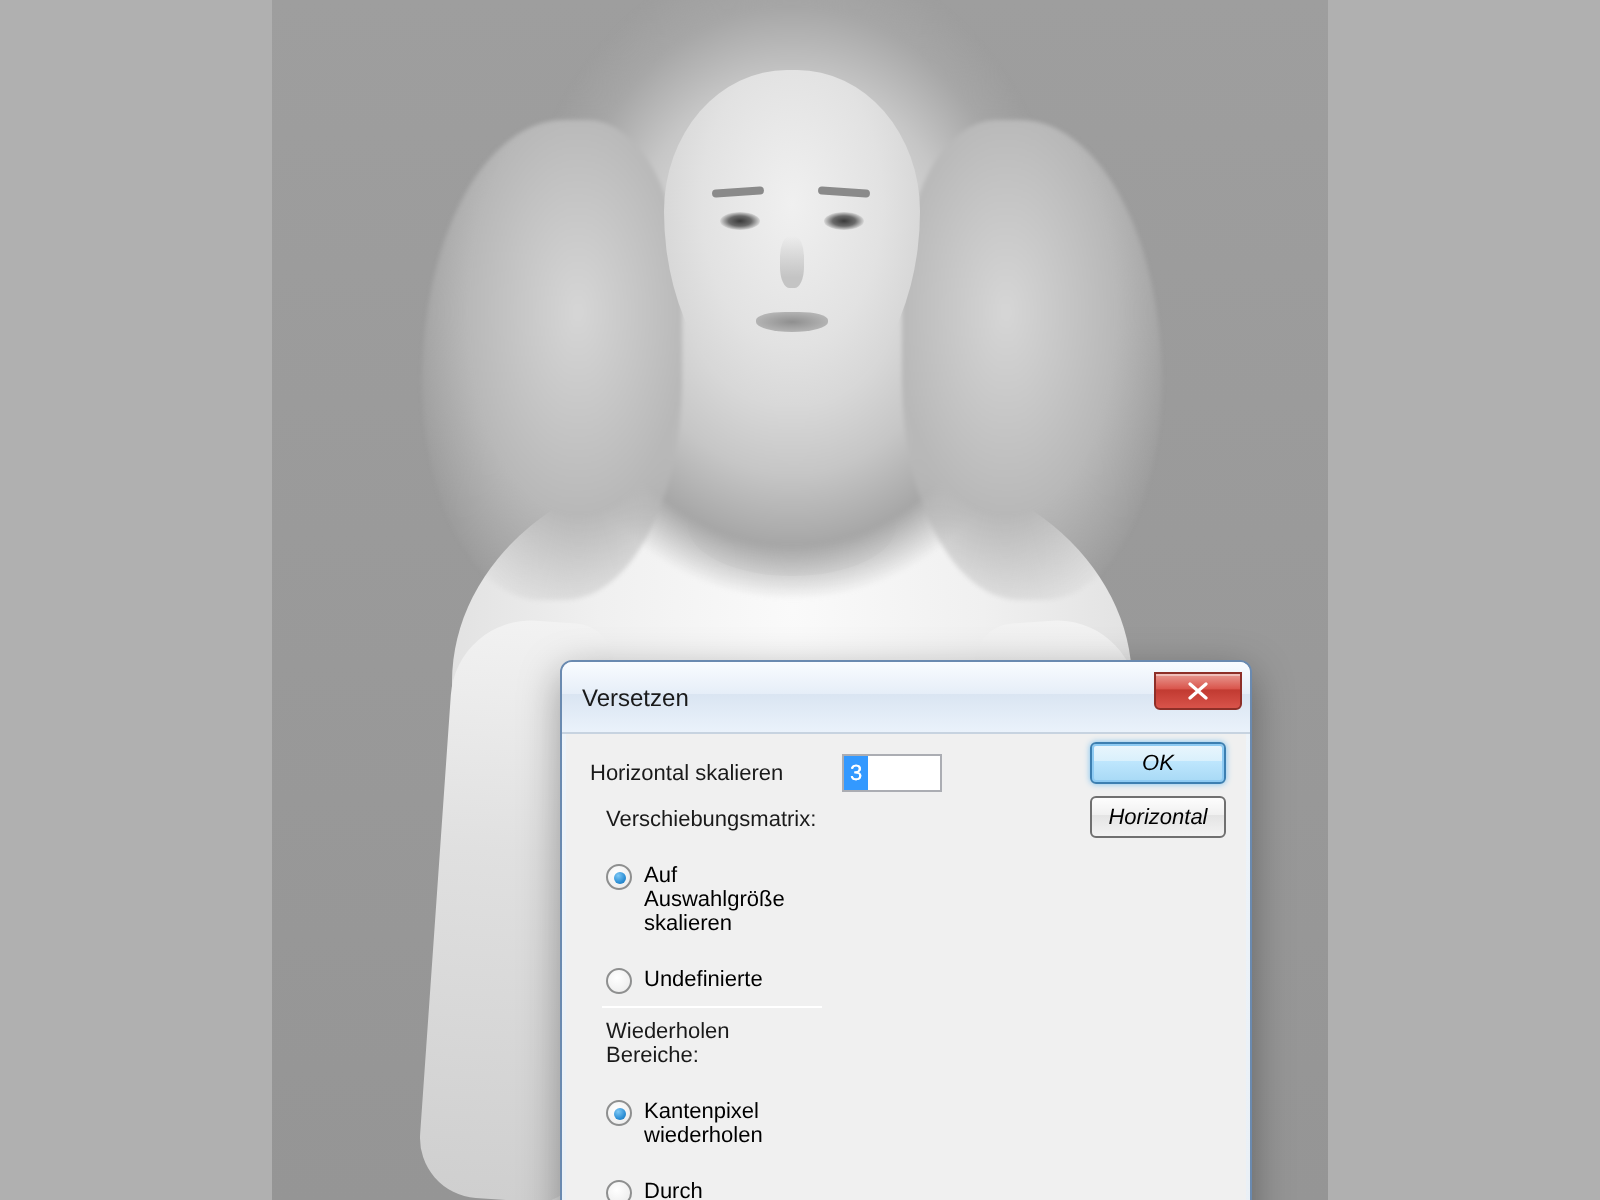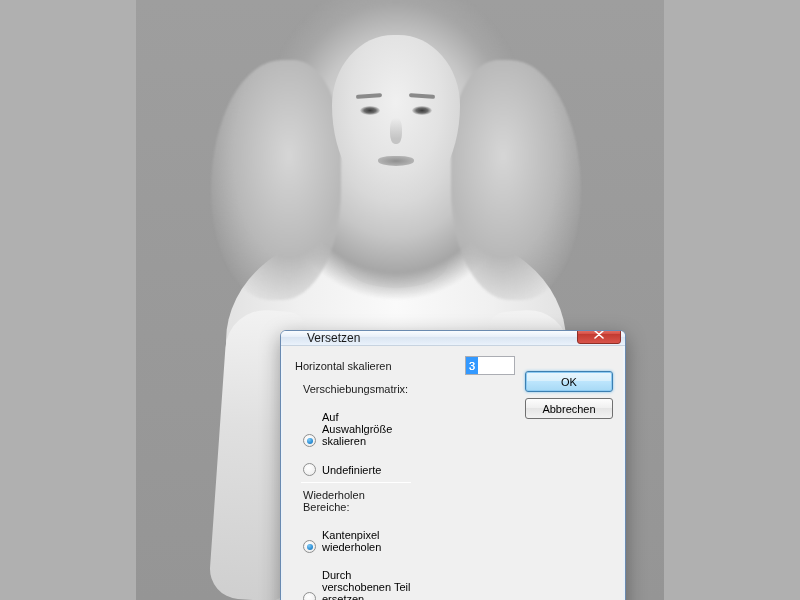--- a/index.html
+++ b/index.html
@@ -135,22 +135,23 @@
       top: 330px;
       width: 346px;
       background: linear-gradient(180deg, #fafdff 0%, #eef4fa 6%, #e9eff5 100%);
       border: 1px solid #6a8ab0;
       border-radius: 6px;
       box-shadow: 0 6px 20px rgba(0,0,0,0.35);
       overflow: hidden;
     }
     .titlebar {
       display: flex;
-      height: 15px;
-      padding: 0 4px 0 26px;
+      align-items: center;
+      height: 36px;
+      padding: 0 4px 0 10px;
       background: linear-gradient(180deg, #f9fcff 0%, #e6eef8 45%, #dae5f2 46%, #eaf2fb 100%);
       border-bottom: 1px solid #c7d3e0;
     }
     .titlebar .title {
       flex: 1;
       color: #1a1a1a;
       font-size: 12px;
     }
     .close-btn {
       width: 44px; height: 19px;
@@ -169,21 +170,20 @@
       padding: 10px 10px 12px 12px;
       background: #f0f0f0;
       margin: 0 2px 2px 2px;
       border-radius: 0 0 4px 4px;
     }
     .row {
       display: flex;
       align-items: center;
       gap: 8px;
       margin-bottom: 8px;
-      justify-content: space-between;
     }
     .row label.field-label {
       width: 118px;
       font-size: 11px;
       color: #1a1a1a;
     }
     .num-input {
       width: 50px;
       height: 19px;
       border: 1px solid #abadb3;
@@ -198,44 +198,45 @@
     .num-input.selected::selection { background: #3399ff; color: #fff; }
     .btn-col {
       position: absolute;
       right: 12px;
       top: 40px;
       display: flex;
       flex-direction: column;
       gap: 6px;
     }
     .win-btn {
-      width: 88px;
+      width: 68px;
       height: 21px;
       font-size: 11px;
       border: 1px solid #707070;
       border-radius: 3px;
       background: linear-gradient(180deg, #fdfdfd 0%, #f0f0f0 45%, #e4e4e4 46%, #f3f3f3 100%);
       cursor: pointer;
+      font-style: italic;
     }
     .win-btn.primary {
       border: 1px solid #3c7fb1;
       box-shadow: 0 0 0 1px #8ecbf3 inset, 0 0 3px #7ac0ee;
       background: linear-gradient(180deg, #eaf6fd 0%, #d9f0fc 45%, #bee6fd 46%, #a7d9f5 100%);
     }
     .group {
       margin: 2px 104px 6px 8px;
       font-size: 11px;
     }
     .group-title {
       margin-bottom: 3px;
       color: #1a1a1a;
     }
     .radio-row {
       display: flex;
-      align-items: flex-end;
+      align-items: flex-start;
       gap: 6px;
       margin: 16px 0 2px 0;
       cursor: pointer;
     }
     .radio {
       width: 13px; height: 13px;
       border-radius: 50%;
       border: 1px solid #8e8f8f;
       background: radial-gradient(circle at 40% 35%, #fff, #e9e9e9);
       display: inline-flex;
@@ -317,16 +318,16 @@
         </div>
         <div class="radio-row">
           <span class="radio"></span>
           <span>Durch verschobenen Teil ersetzen</span>
         </div>
       </div>
     </div>
 
     <div class="btn-col">
       <button class="win-btn primary">OK</button>
-      <button class="win-btn">Abbrechen</button>
+      <button class="win-btn">Horizontal</button>
     </div>
   </div>
 </div>
 
 </body></html>

